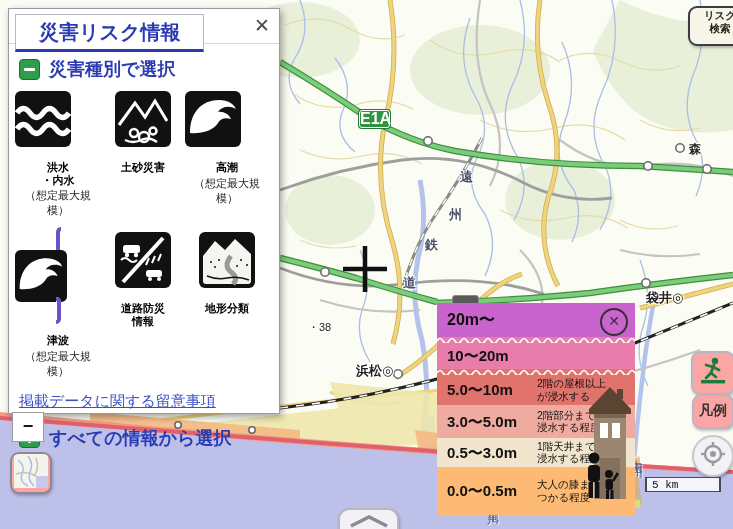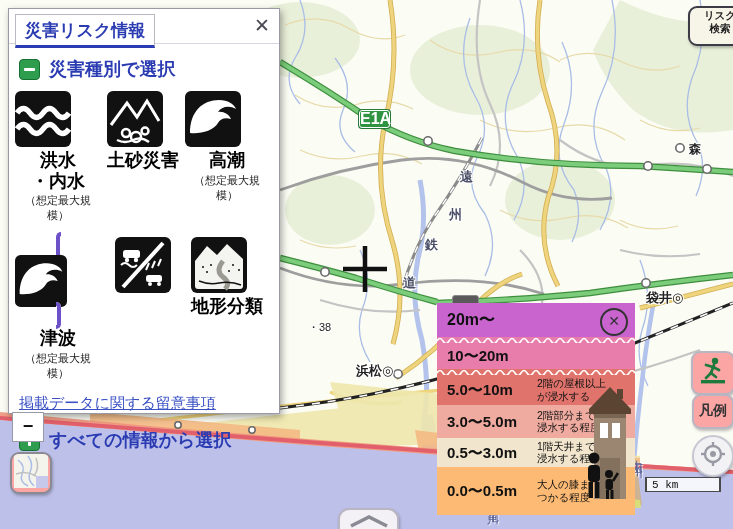--- a/index.html
+++ b/index.html
@@ -16,39 +16,39 @@
      text-shadow:1px 1px 0 rgba(255,255,255,.7);}
   .hwy-badge{position:absolute;left:359px;top:110px;width:29px;height:16px;background:#2f9442;
      border:1.5px solid #fff;border-radius:3px;color:#fff;font-size:16px;font-weight:bold;
      text-align:center;line-height:15px;box-shadow:0 0 0 1px #27763a;}
   .road-badge{position:absolute;left:452px;top:295px;width:25px;height:9px;background:#5a5a5a;
      border:1px solid #8a8a8a;border-radius:3px;}
   
   .panel{position:absolute;left:8px;top:8px;width:270px;height:404px;background:#fff;
      border:1px solid #9a9aa6;box-shadow:2px 3px 7px rgba(0,0,0,.35);}
   .tabbar{position:relative;height:34px;border-bottom:1px solid #d6d6de;background:#fff;}
-  .tab{position:absolute;top:5px;padding:4px 9px 3px;font-size:17px;font-weight:bold;
+  .tab{position:absolute;top:5px;padding:4px 23px 3px;font-size:20px;font-weight:bold;
      border:1px solid #b9b9c4;background:#fff;cursor:pointer;}
   .tab.active{left:6px;color:#2b3cb3;border-bottom:3px solid #2b3cb3;}
   .tab.inactive{left:124px;color:#8b8b95;background:#f7f7fa;font-weight:normal;}
   .panel-close{position:absolute;right:9px;top:6px;font-size:19px;color:#4a4a55;cursor:pointer;line-height:22px;}
   .sec-head{display:flex;align-items:center;gap:9px;margin:13px 0 0 10px;color:#2b3cb3;
      font-size:18px;font-weight:bold;cursor:pointer;}
   .toggle{width:19px;height:19px;background:#2e9e4e;border:1px solid #177031;border-radius:4px;
      position:relative;flex:0 0 auto;}
   .toggle::after{content:"";position:absolute;left:4px;right:4px;top:8px;height:3px;background:#fff;border-radius:1px;}
   .toggle.plus::before{content:"";position:absolute;top:4px;bottom:4px;left:8px;width:3px;background:#fff;border-radius:1px;}
   .dt-grid{display:grid;grid-template-columns:86px 84px 84px;justify-items:center;margin:10px 4px 0 6px;}
   .dt-cell{text-align:center;cursor:pointer;}
   .dt-iconwrap{width:56px;height:56px;margin:0 auto;}
   .dt-iconwrap.selected{width:54px;height:54px;border:4px solid #6d51c8;border-radius:11px;
      background:#fff;padding:1px;margin-top:-5px;}
   .dt-icon{width:56px;height:56px;display:block;}
   .dt-iconwrap.selected .dt-icon{width:52px;height:52px;}
-  .dt-label{font-size:18px;font-weight:600;color:#000;line-height:1.15;margin-top:3px;}
+  .dt-label{font-size:11px;font-weight:600;color:#000;line-height:1.15;margin-top:14px;}
   .dt-sub{font-size:11px;color:#222;margin-top:2px;}
   .notes-link{display:inline-block;margin:13px 0 0 10px;font-size:15px;color:#3a50c4;
      text-decoration:underline;cursor:pointer;}
   
   .legend{position:absolute;left:437px;top:303px;width:198px;height:195px;}
   .lg-row{position:relative;width:100%;}
   .lg-range{position:absolute;left:10px;top:50%;transform:translateY(-50%);
      font-size:15px;font-weight:bold;color:#111;}
   .lg-desc{position:absolute;left:100px;top:50%;transform:translateY(-50%);
      font-size:10.5px;line-height:1.2;color:#111;}
@@ -298,20 +298,24 @@
           <circle cx="12" cy="23" r="2.2" fill="#fff"></circle>
             <circle cx="21" cy="23" r="2.2" fill="#fff"></circle>
           <path d="M6,28 q4,-4 8,0 t8,0" stroke="#fff" stroke-width="2" fill="none"></path>
           <path d="M34,26 l-3,7 M40,24 l-3,7 M46,22 l-3,7" stroke="#fff" stroke-width="2"></path>
           <rect x="31" y="38" width="16" height="7" rx="2.5" fill="#fff"></rect>
           <circle cx="35" cy="47" r="2" fill="#fff"></circle>
             <circle cx="44" cy="47" r="2" fill="#fff"></circle>
           <line x1="8" y1="50" x2="48" y2="6" stroke="#fff" stroke-width="4"></line>
           </svg>
       </span>
+      <div class="dt-label">
+          <div>道路防災</div>
+          <div>情報</div>
+        </div>
       <div class="dt-sub"></div>
     </div>
     <div class="dt-cell">
       <span class="dt-iconwrap">
         <svg class="dt-icon" viewBox="0 0 56 56">
             <rect width="56" height="56" rx="6" fill="#111"></rect>
           <rect x="4" y="4" width="48" height="48" rx="3" fill="#f4f4f0"></rect>
           <path d="M4,24 L16,9 L26,18 L36,7 L52,22 L52,4 L4,4 Z" fill="#111"></path>
           <g fill="#111">
               <circle cx="12" cy="30" r="1"></circle>

